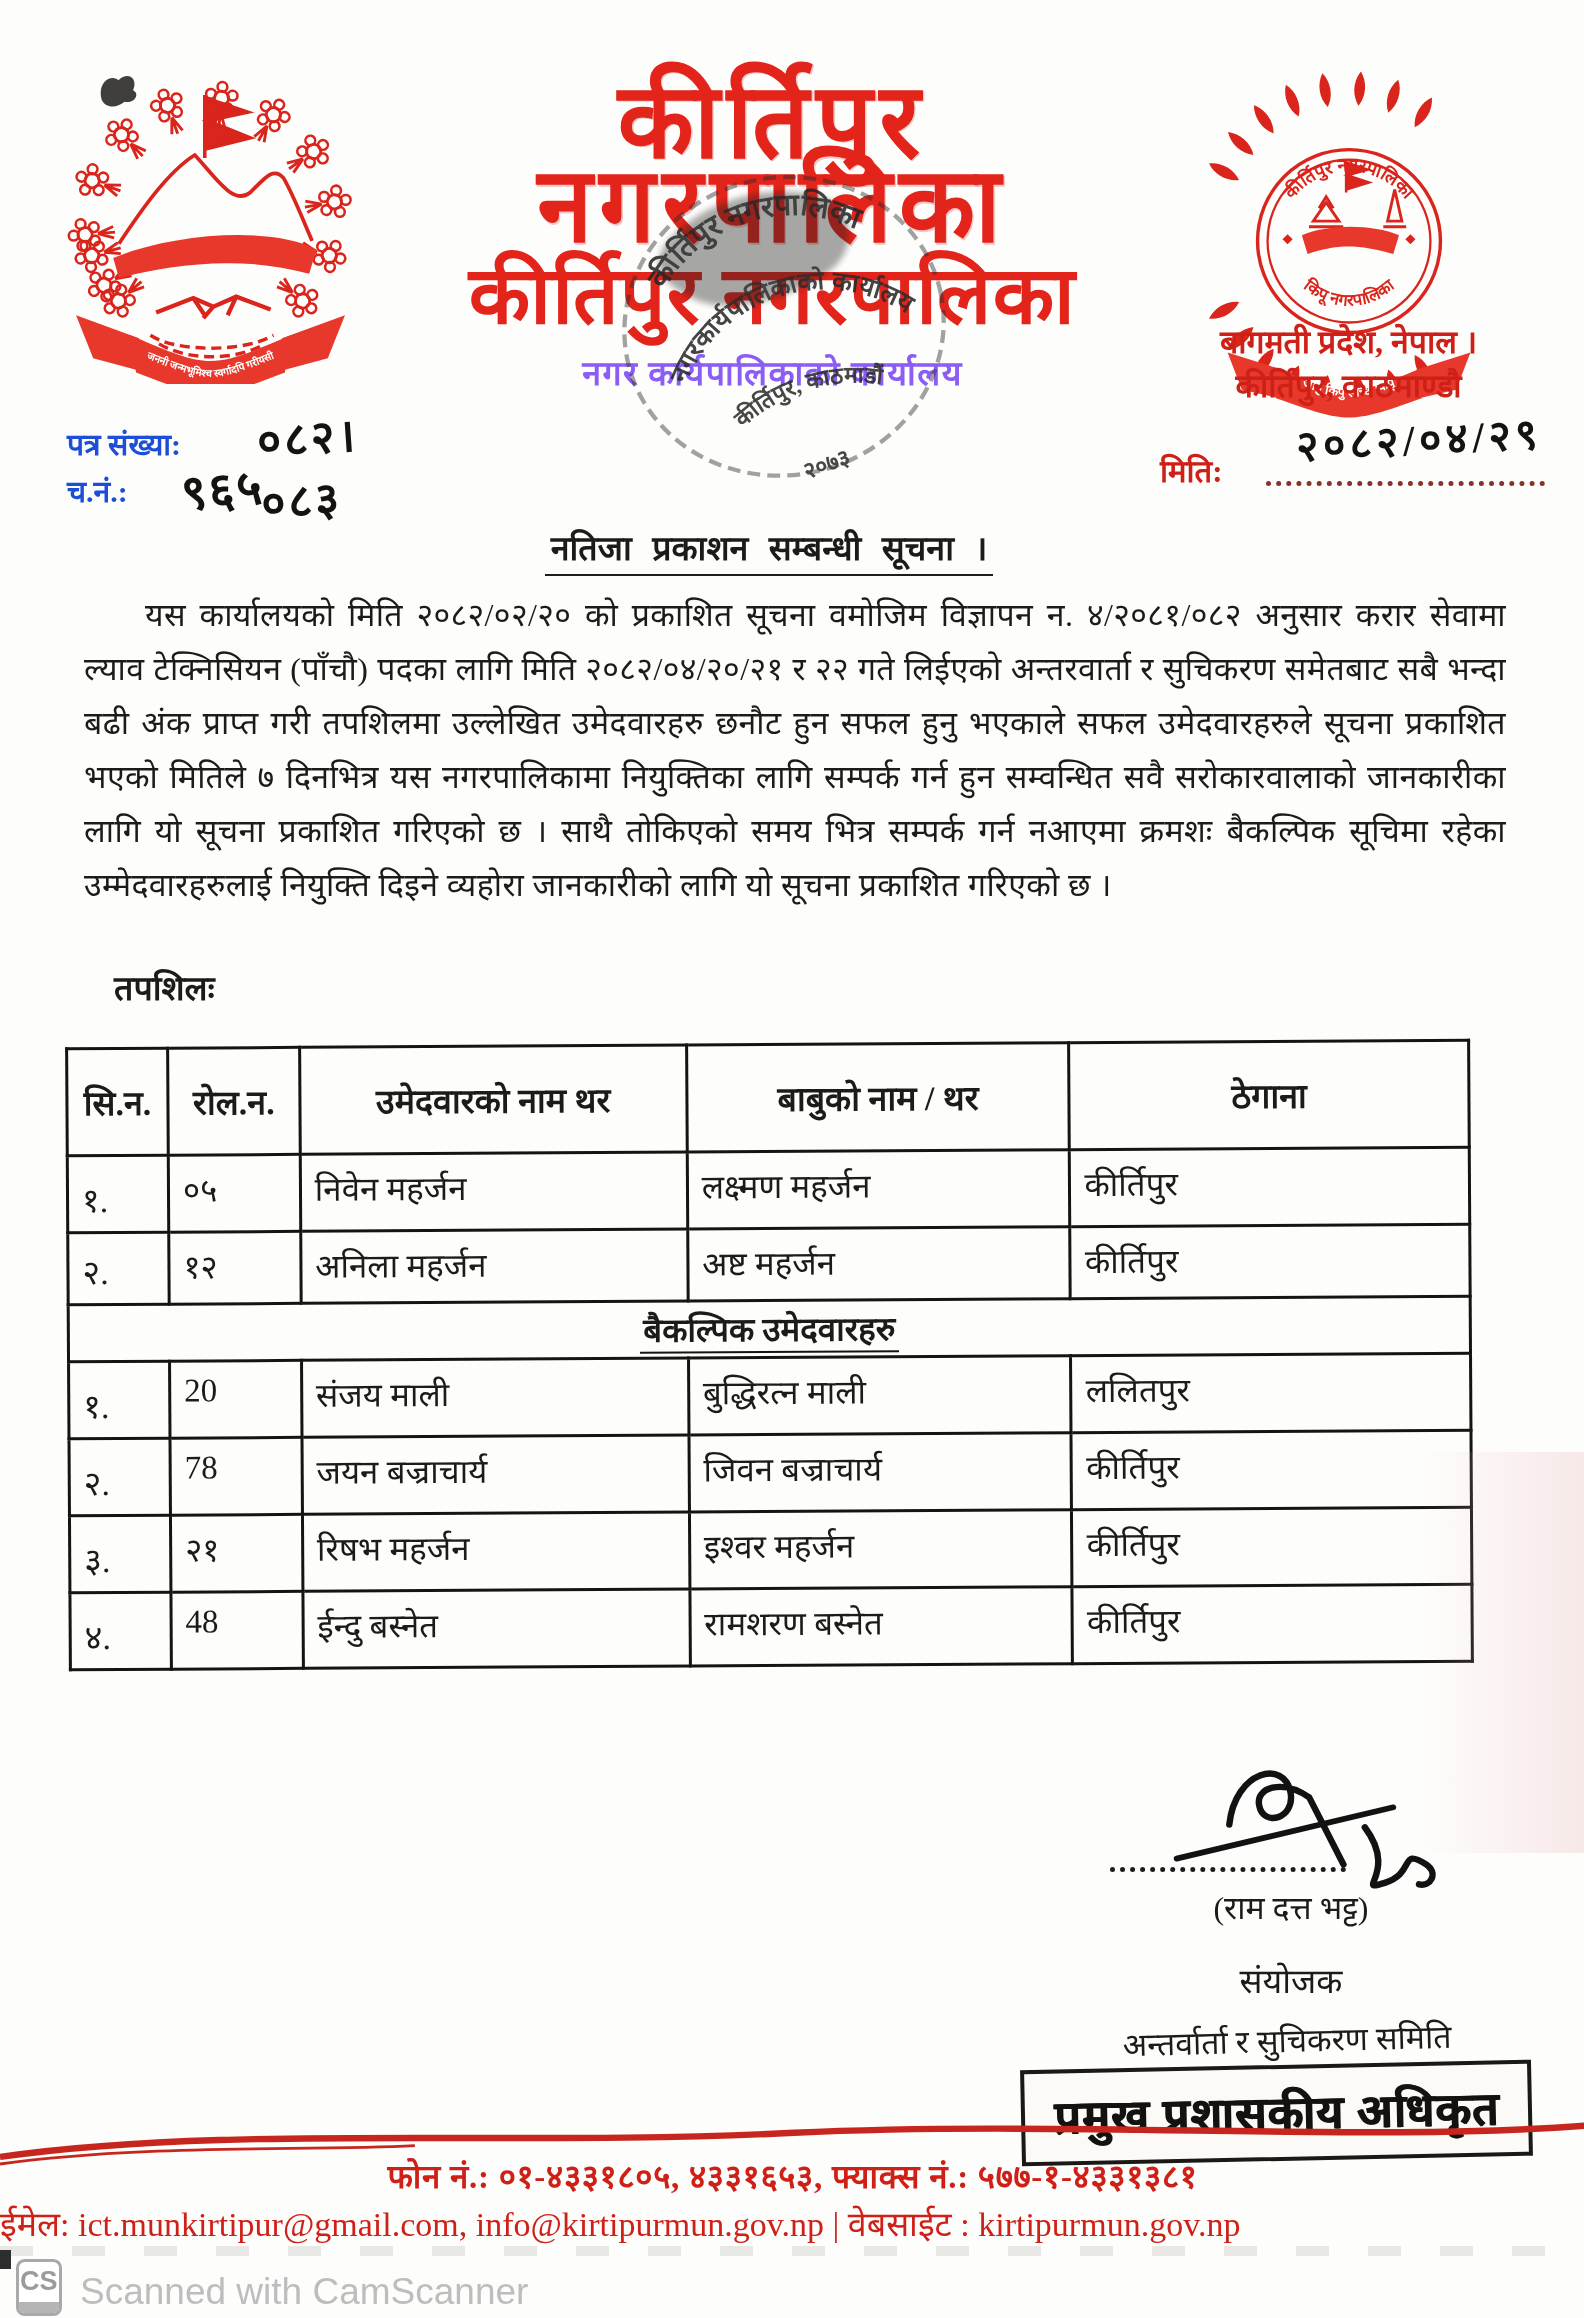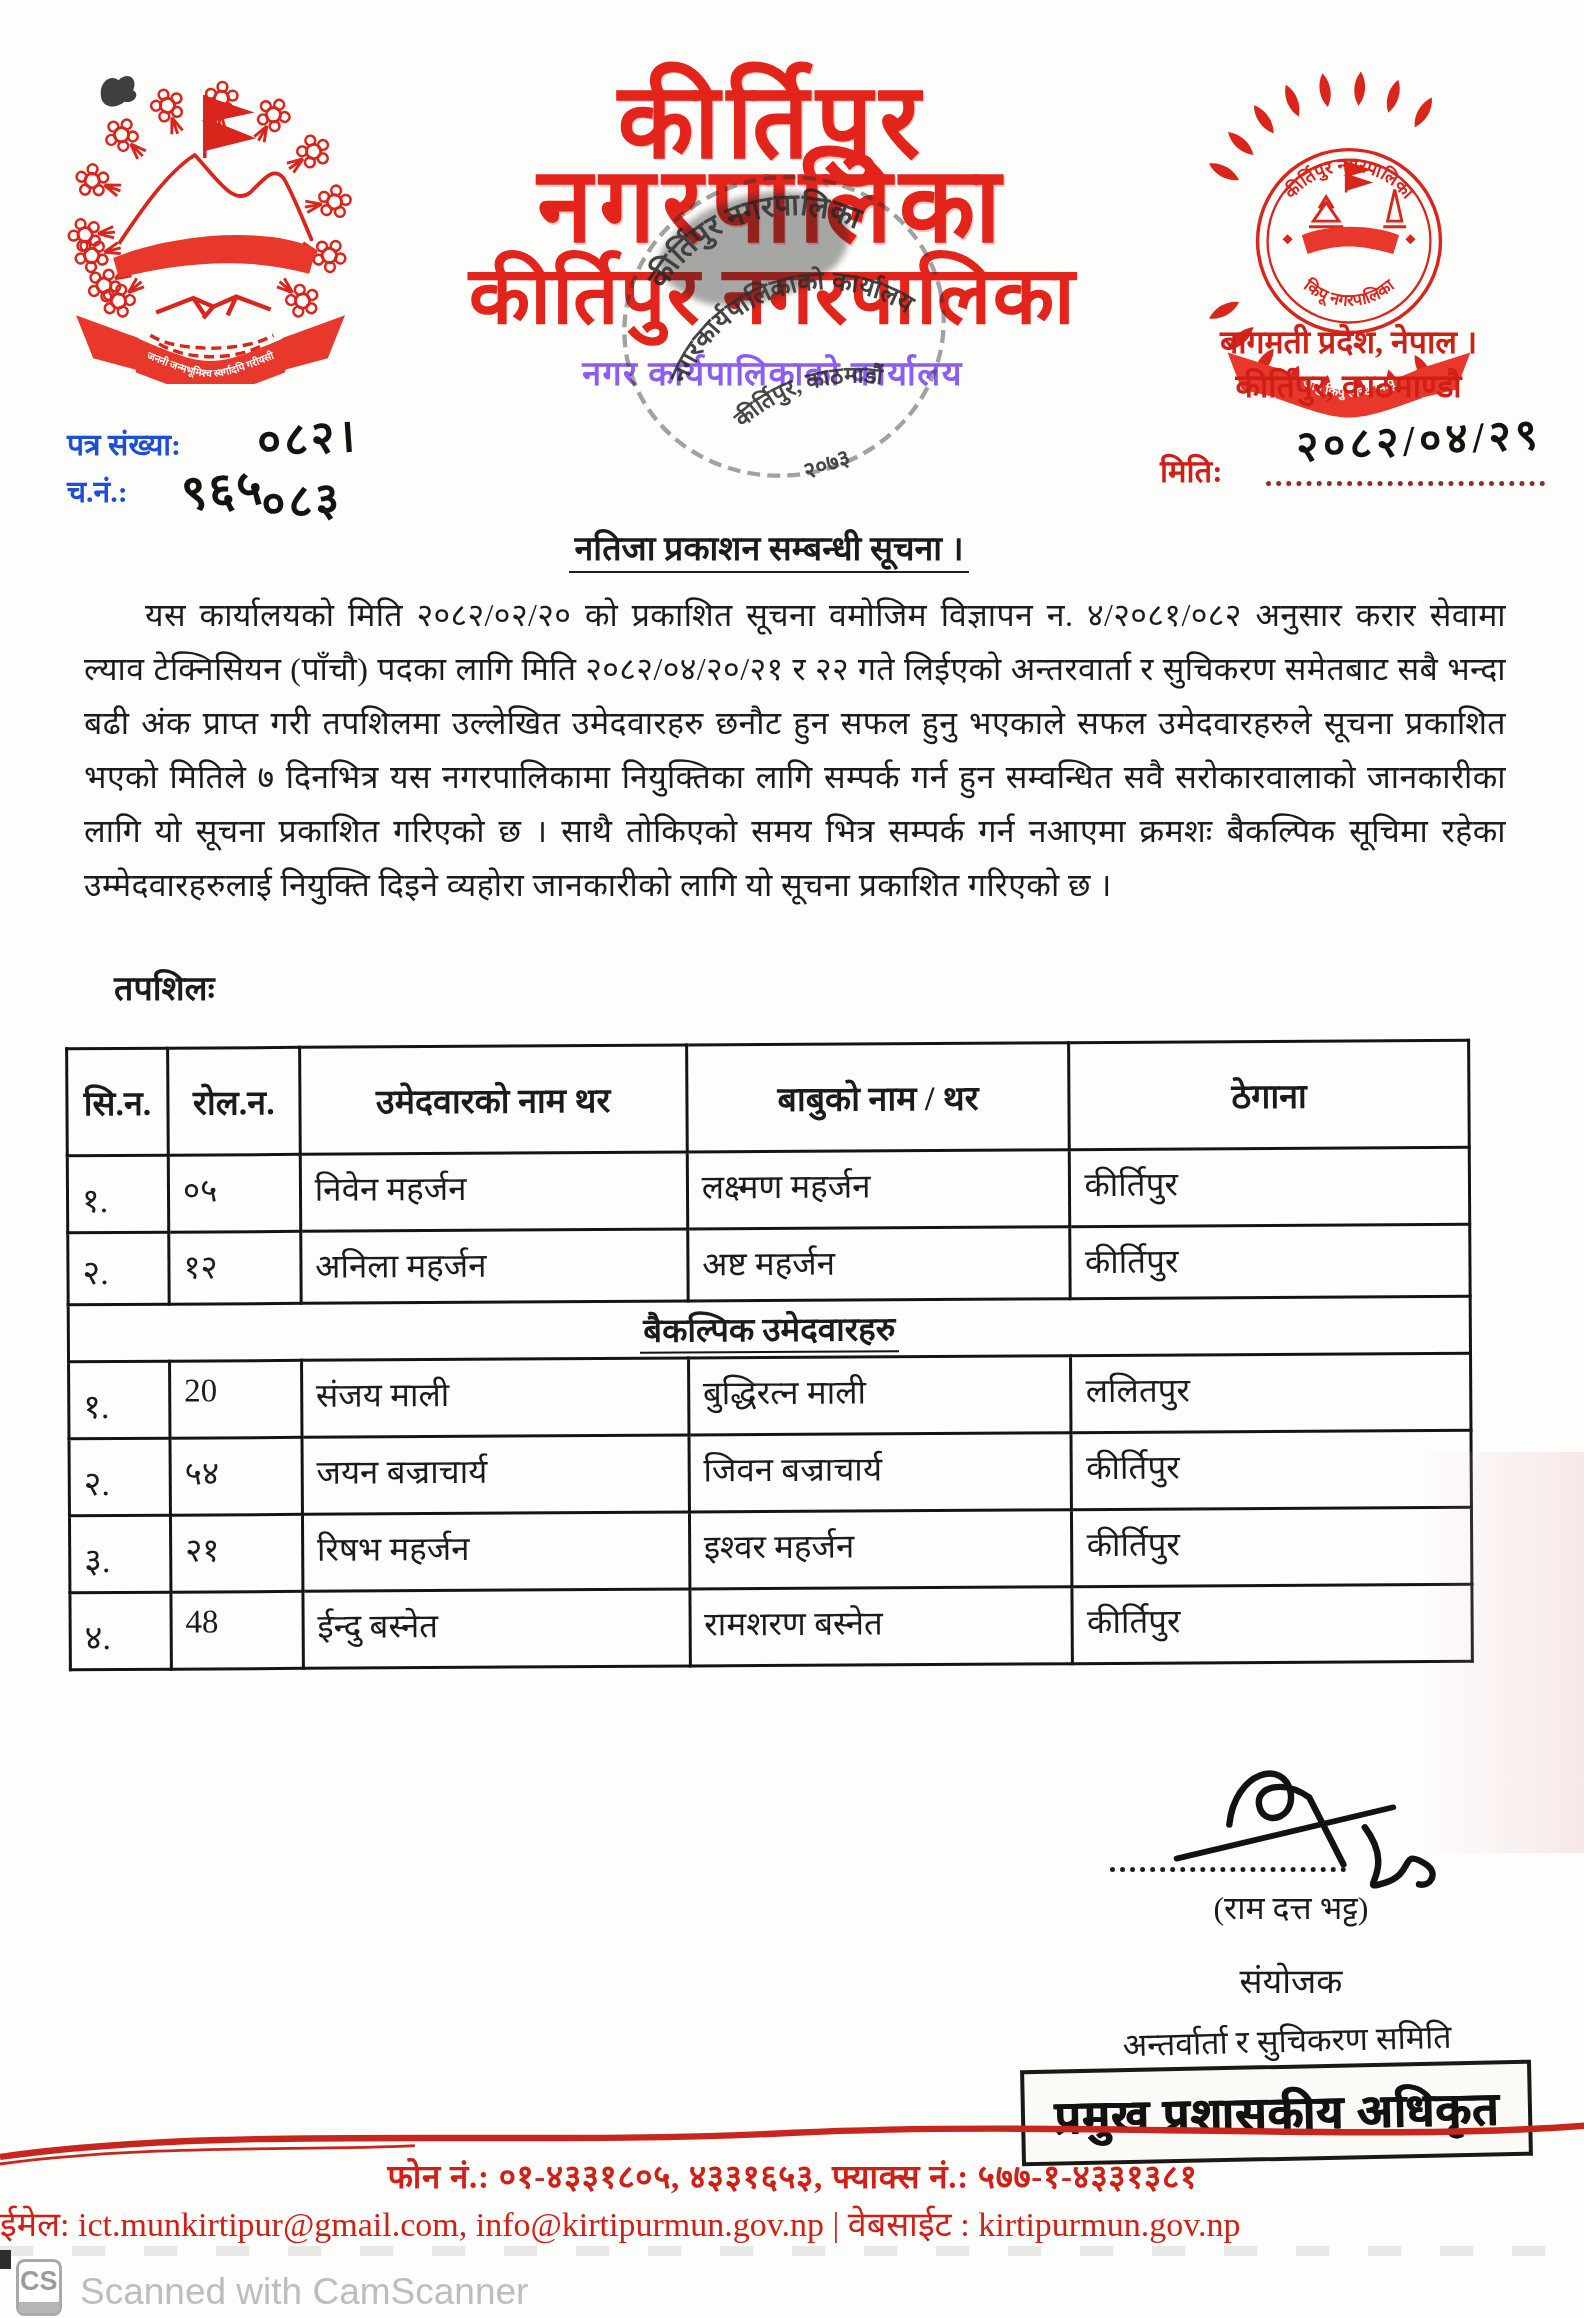--- a/index.html
+++ b/index.html
@@ -20,21 +20,21 @@
   .date-hand{position:absolute;left:1296px;top:409px;font-size:43px;transform:rotate(-3deg);letter-spacing:4.3px;}
   .miti{position:absolute;left:1160px;top:449px;color:#cf2018;font-weight:700;font-size:31px;}
   .miti-dots{position:absolute;left:1266px;top:459px;width:279px;border-bottom:5px dotted #8a2f2a;height:21.5px;}
   .refs{position:absolute;left:67px;top:421px;}
   .ref-label{color:#1d4ed8;font-weight:700;font-size:30px;line-height:47px;}
   .ref-val-1{position:absolute;left:192px;top:-15.7px;font-size:46px;transform:rotate(-4deg);letter-spacing:2.9px;}
   .ref-val-2{position:absolute;left:114px;top:34px;font-size:49px;transform:rotate(-5deg);letter-spacing:2.1px;}
   .ink-blot{position:absolute;left:97px;top:70px;width:46px;height:39px;}
   
   .subject{position:absolute;left:0;top:524px;width:1538px;text-align:center;font-size:34px;font-weight:700;}
-  .subject span{border-bottom:2.9px solid #201e1d;padding:0 5.7px 4.3px;}
+  .subject span{border-bottom:2.9px solid #201e1d;padding:0 5.7px 4.3px;font-family:Liberation Mono, monospace;}
   .body-text{position:absolute;left:84px;top:588px;width:1422px;font-size:32px;line-height:54px;
              text-align:justify;text-indent:61px;letter-spacing:0.4px;}
   .tapasil{position:absolute;left:114px;top:964px;font-size:34px;font-weight:600;}
   
   .tbl-wrap{position:absolute;left:67px;top:1043px;width:1405px;transform:rotate(-.35deg);}
   table{border-collapse:collapse;width:100%;table-layout:fixed;}
   td,th{border:3.6px solid #161412;font-size:33px;vertical-align:top;padding:10px 13px;text-align:left;
         font-weight:400;}
   th{font-weight:700;text-align:center;height:84px;vertical-align:middle;font-size:34px;}
   .sn{vertical-align:bottom;padding-bottom:8.6px;font-size:34px;}
@@ -262,21 +262,21 @@
       </tr>
       <tr class="ra">
         <td class="sn">१.</td>
         <td>20</td>
         <td>संजय माली</td>
         <td>बुद्धिरत्न माली</td>
         <td>ललितपुर</td>
       </tr>
       <tr class="ra">
         <td class="sn">२.</td>
-        <td>५४</td>
+        <td>78</td>
         <td>जयन बज्राचार्य</td>
         <td>जिवन बज्राचार्य</td>
         <td>कीर्तिपुर</td>
       </tr>
       <tr class="ra">
         <td class="sn">३.</td>
         <td>२१</td>
         <td>रिषभ महर्जन</td>
         <td>इश्वर महर्जन</td>
         <td>कीर्तिपुर</td>

